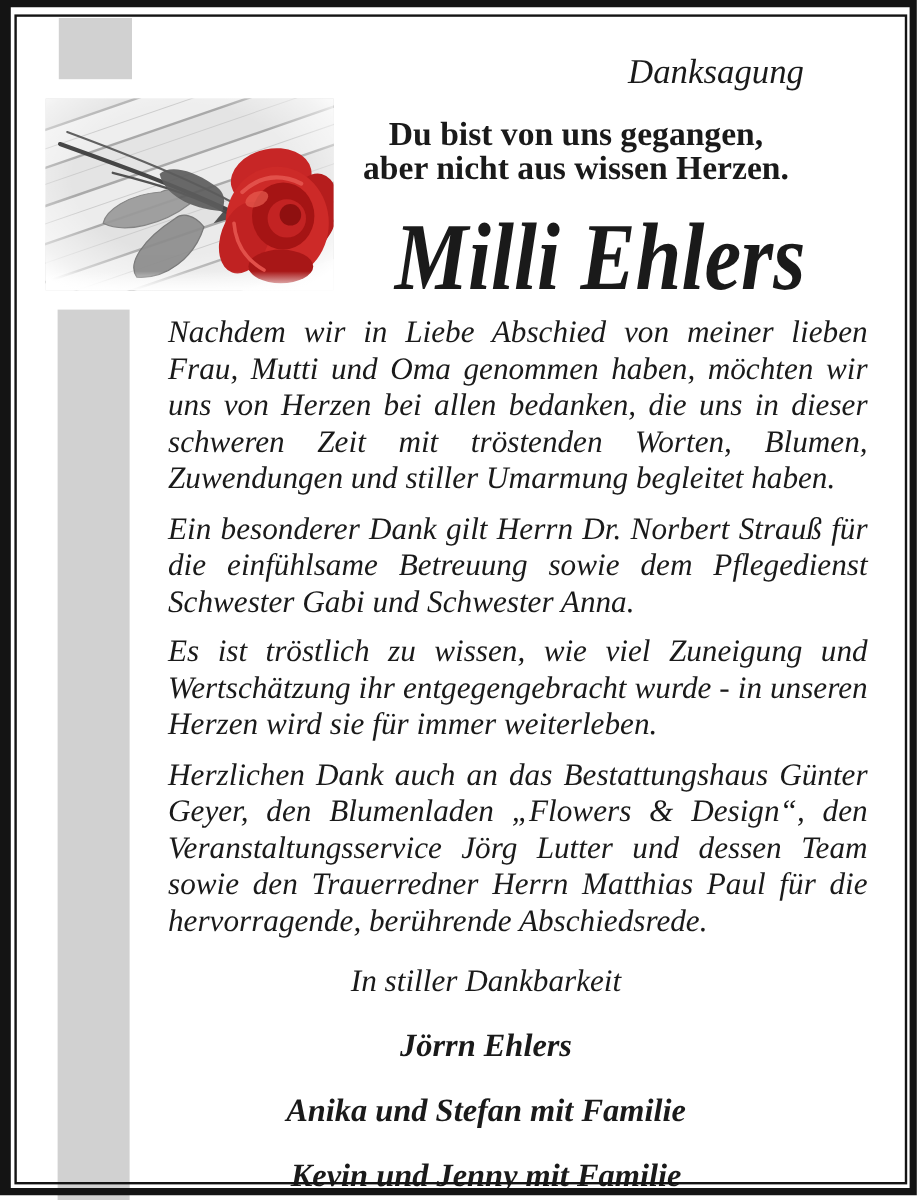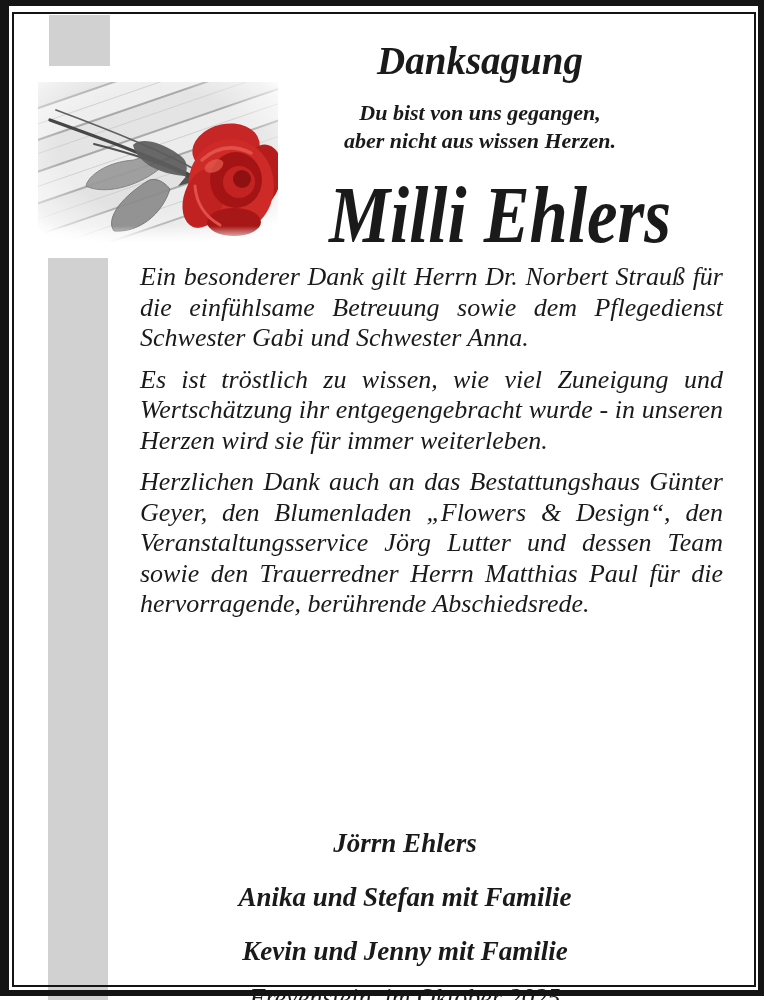--- a/index.html
+++ b/index.html
@@ -34,27 +34,27 @@
   }
   
   .photo{
     position:absolute;left:38px;top:82px;width:240px;height:160px;
     z-index:2;
   }
   .photo svg{display:block;width:100%;height:100%;}
   
   .title{
     position:absolute;left:290px;top:44px;width:380px;
-    text-align:center;font-weight:bold;font-style:italic;
-    font-size:39px;line-height:33px;z-index:3;
+    text-align:right;font-weight:normal;font-style:italic;
+    font-size:29px;line-height:33px;z-index:3;
   }
   .epigraph{
     position:absolute;left:270px;top:99px;width:420px;
-    text-align:center;font-weight:bold;font-style:italic;
-    font-size:22px;line-height:28px;z-index:3;
+    text-align:center;font-weight:bold;
+    font-size:28px;line-height:28px;z-index:3;
   }
   .name{
     position:absolute;left:290px;top:172px;width:420px;
     text-align:center;font-weight:bold;font-style:italic;
     font-size:80px;line-height:86px;white-space:nowrap;
     transform:scaleX(0.86);transform-origin:50% 50%;
     z-index:3;
   }
   
   .body-copy{
@@ -162,26 +162,28 @@
   <div class="title">Danksagung</div>
 
   <div class="epigraph">
     <div>Du bist von uns gegangen,</div>
     <div>aber nicht aus wissen Herzen.</div>
   </div>
 
   <div class="name">Milli Ehlers</div>
 
   <div class="body-copy">
+    <p>Nachdem wir in Liebe Abschied von meiner lieben Frau, Mutti und Oma genommen haben, möchten wir uns von Herzen bei allen bedanken, die uns in dieser schweren Zeit mit tröstenden Worten, Blumen, Zuwendungen und stiller Umarmung begleitet haben.</p>
     <p>Ein besonderer Dank gilt Herrn Dr. Norbert Strauß für die einfühlsame Betreuung sowie dem Pflegedienst Schwester Gabi und Schwester Anna.</p>
     <p>Es ist tröstlich zu wissen, wie viel Zuneigung und Wertschätzung ihr entgegengebracht wurde - in unseren Herzen wird sie für immer weiterleben.</p>
     <p>Herzlichen Dank auch an das Bestattungshaus Günter Geyer, den Blumenladen „Flowers &amp; Design“, den Veranstaltungsservice Jörg Lutter und dessen Team sowie den Trauerredner Herrn Matthias Paul für die hervorragende, berührende Abschiedsrede.</p>
   </div>
 
   <div class="closing">
+    <div class="closing-lead">In stiller Dankbarkeit</div>
     <div class="mourner">Jörrn Ehlers</div>
     <div class="mourner">Anika und Stefan mit Familie</div>
     <div class="mourner">Kevin und Jenny mit Familie</div>
     <div class="place-date">Freyenstein, im Oktober 2025</div>
   </div>
 
   <div class="frame-outer"></div>
   <div class="frame-inner"></div>
 
 </div>

